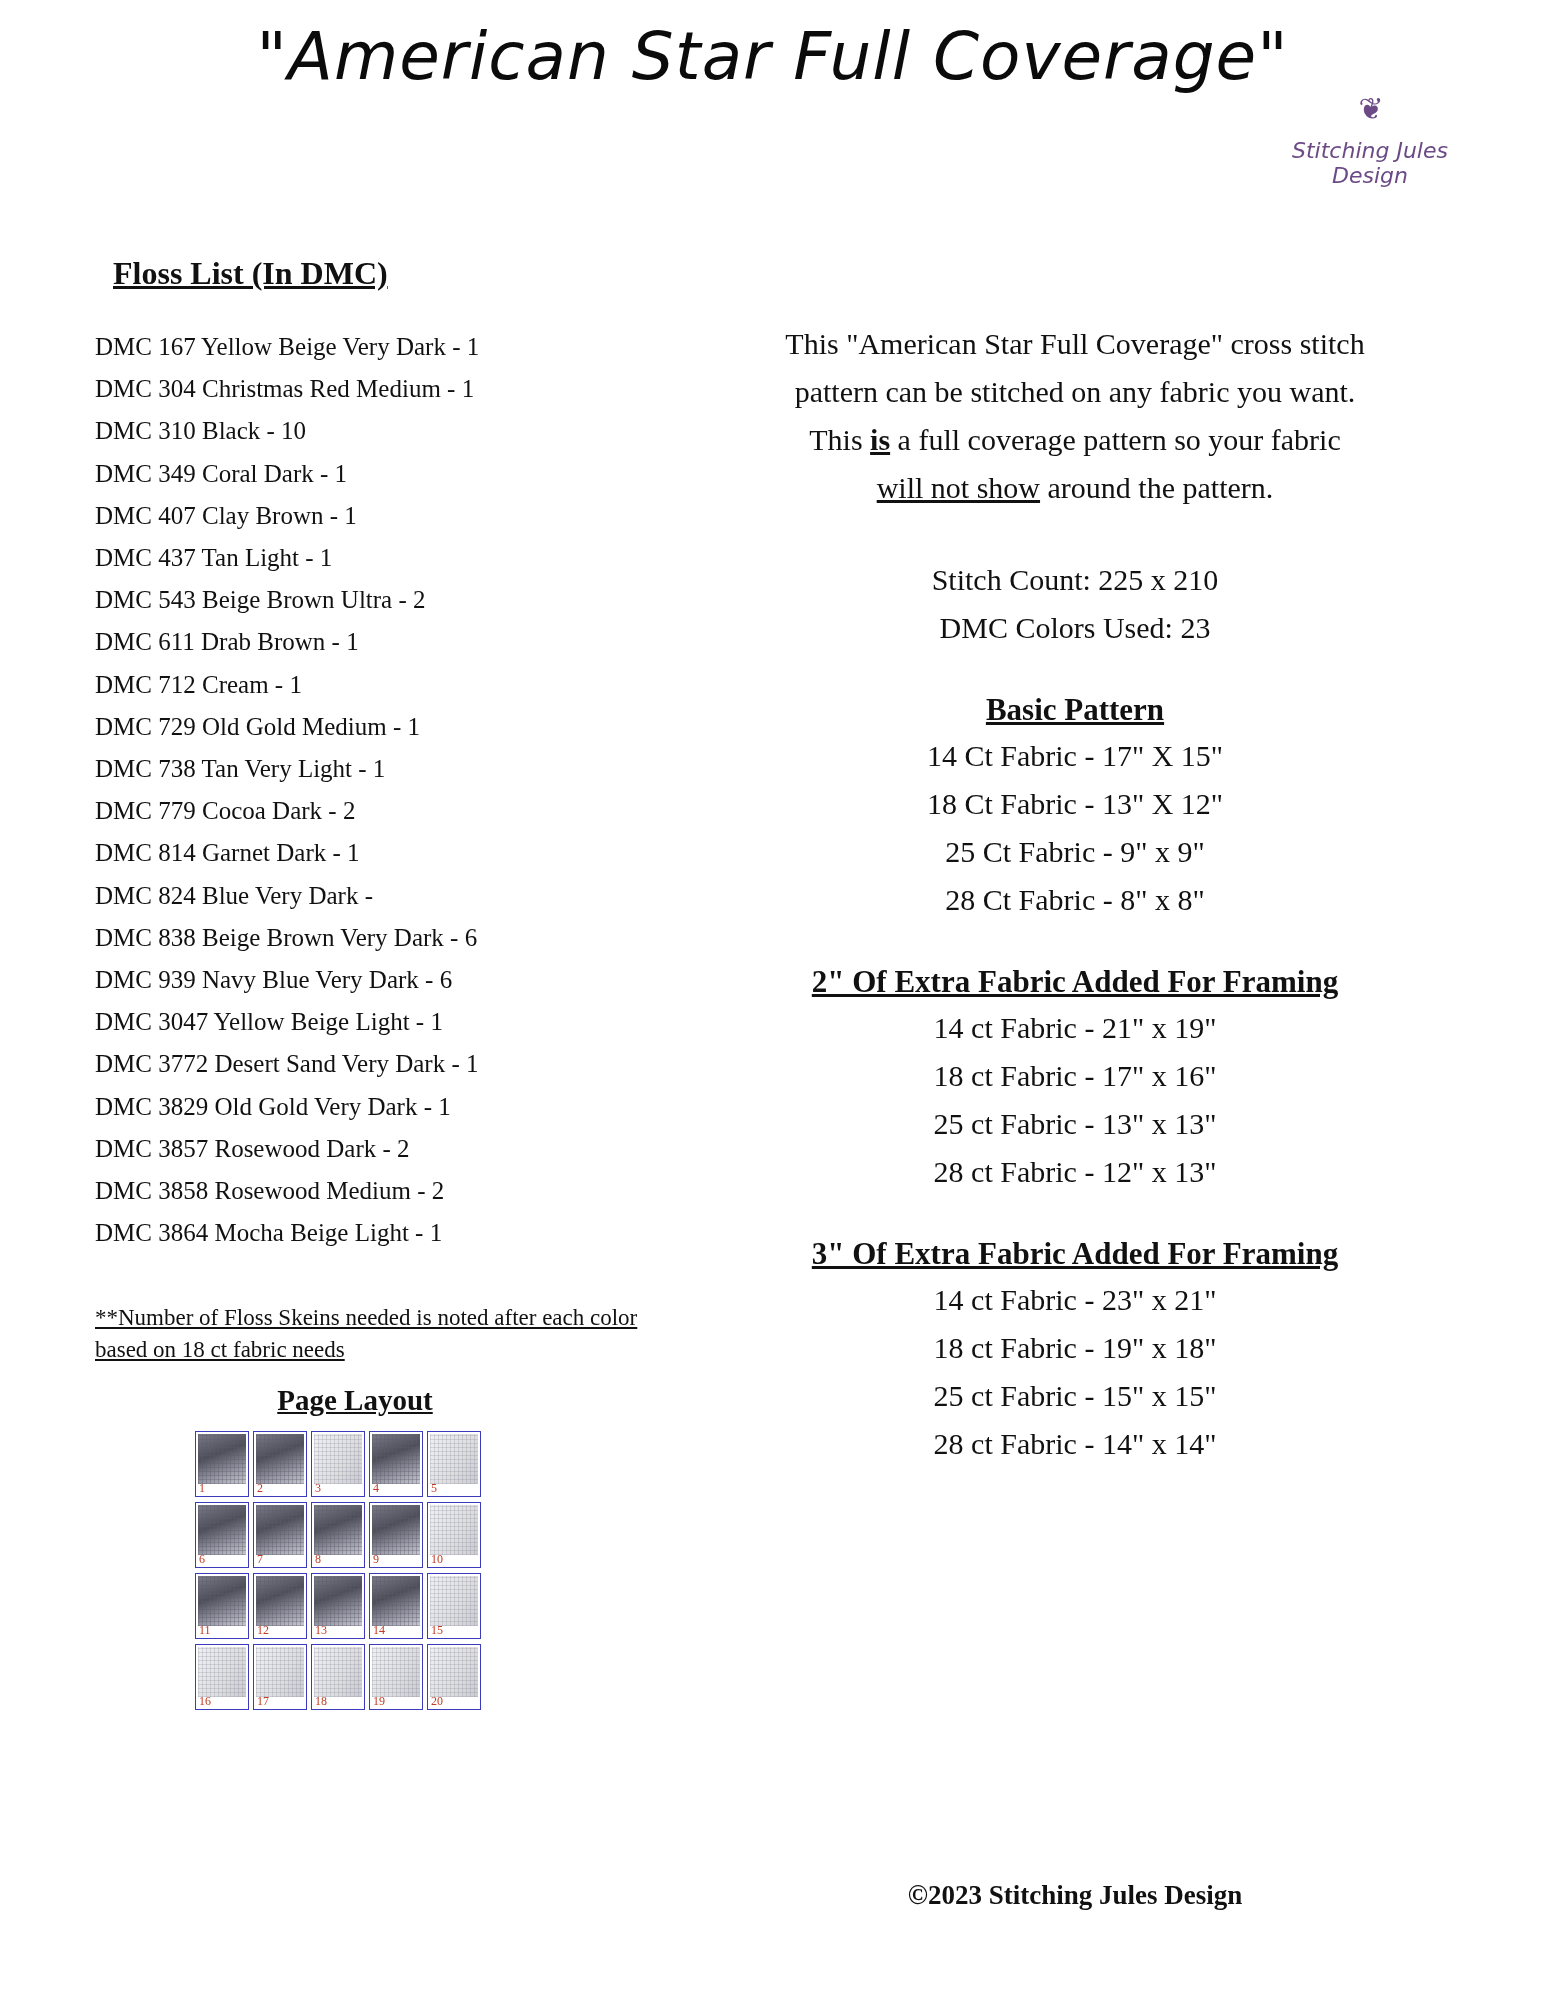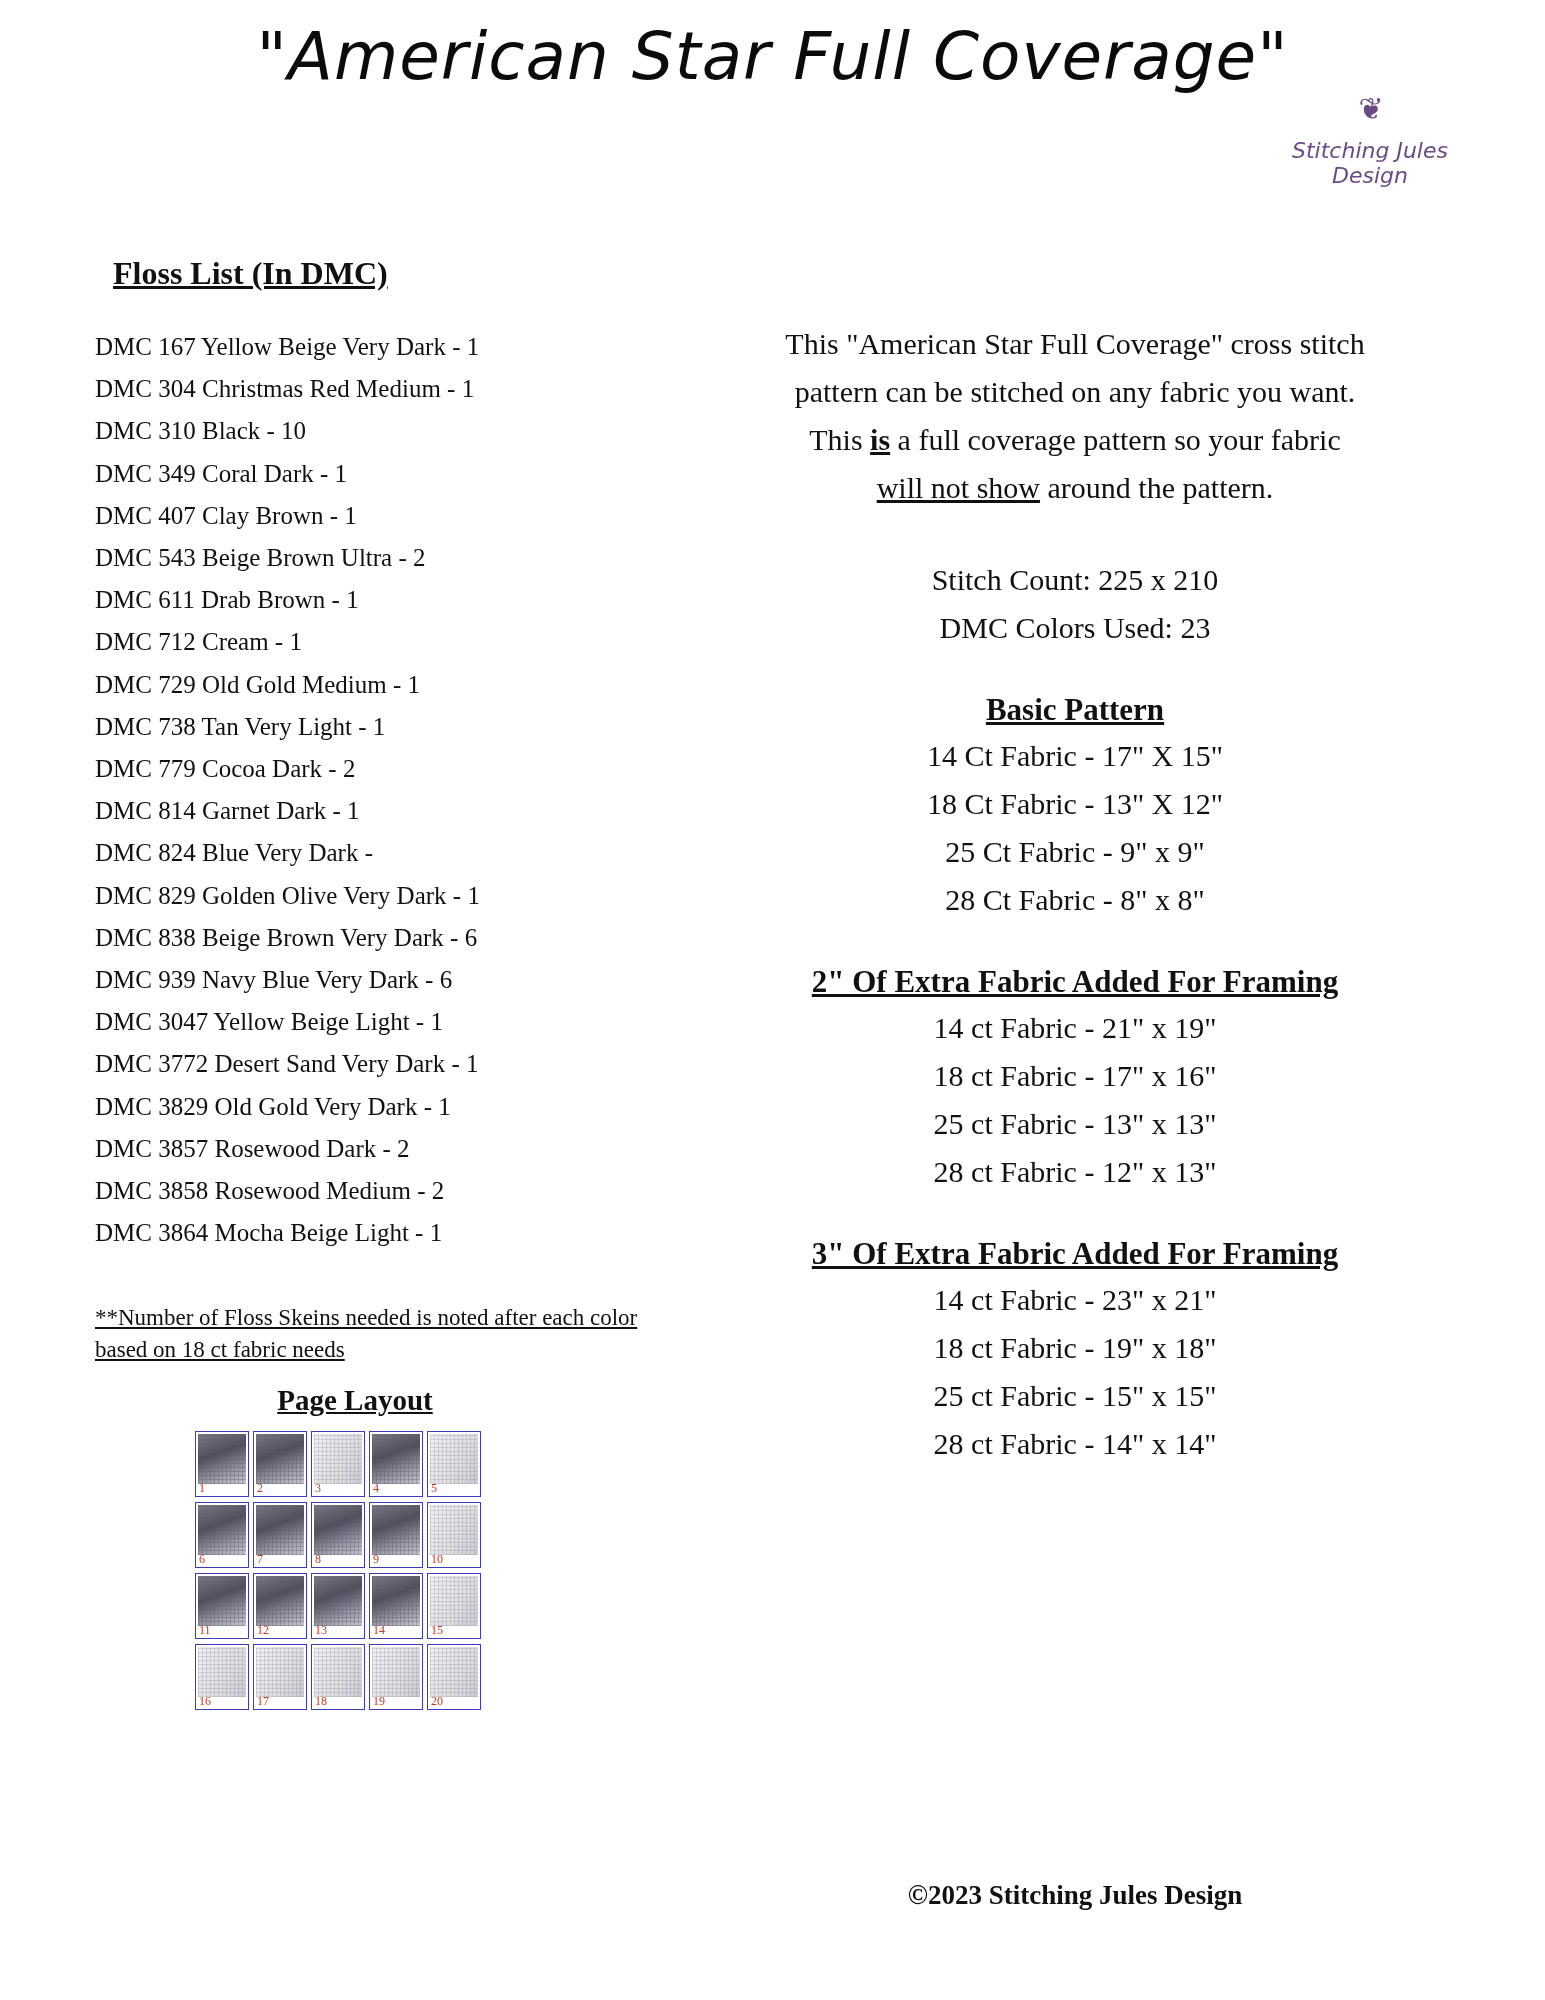--- a/index.html
+++ b/index.html
@@ -202,29 +202,29 @@
 
 <div class="left-col">
   <div class="section-head">Floss List (In DMC)</div>
 
   <ul class="floss-list">
     <li>DMC 167 Yellow Beige Very Dark - 1</li>
     <li>DMC 304 Christmas Red Medium - 1</li>
     <li>DMC 310 Black - 10</li>
     <li>DMC 349 Coral Dark - 1</li>
     <li>DMC 407 Clay Brown - 1</li>
+    <li>DMC 437 Tan Light - 1</li>
     <li>DMC 543 Beige Brown Ultra - 2</li>
     <li>DMC 611 Drab Brown - 1</li>
     <li>DMC 712 Cream - 1</li>
     <li>DMC 729 Old Gold Medium - 1</li>
     <li>DMC 738 Tan Very Light - 1</li>
     <li>DMC 779 Cocoa Dark - 2</li>
     <li>DMC 814 Garnet Dark - 1</li>
     <li>DMC 824 Blue Very Dark -</li>
-    <li>DMC 829 Golden Olive Very Dark - 1</li>
     <li>DMC 838 Beige Brown Very Dark - 6</li>
     <li>DMC 939 Navy Blue Very Dark - 6</li>
     <li>DMC 3047 Yellow Beige Light - 1</li>
     <li>DMC 3772 Desert Sand Very Dark - 1</li>
     <li>DMC 3829 Old Gold Very Dark - 1</li>
     <li>DMC 3857 Rosewood Dark - 2</li>
     <li>DMC 3858 Rosewood Medium - 2</li>
     <li>DMC 3864 Mocha Beige Light - 1</li>
   </ul>
 

